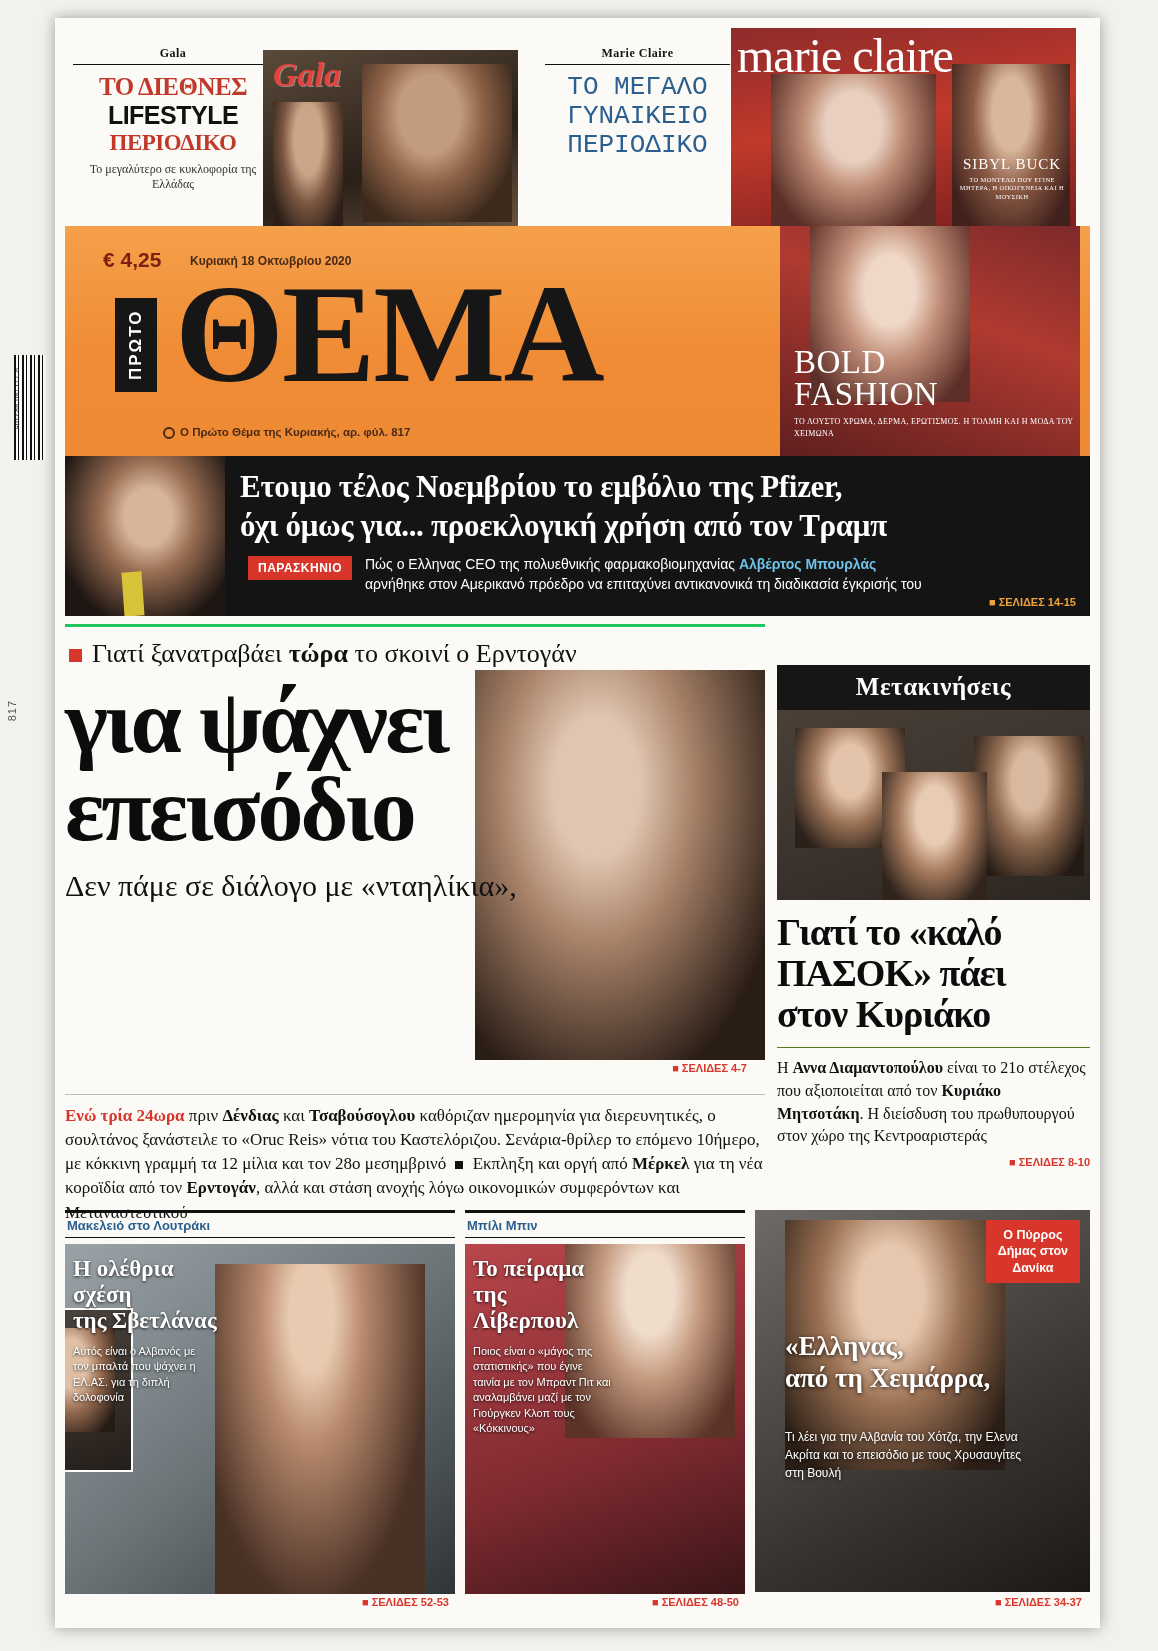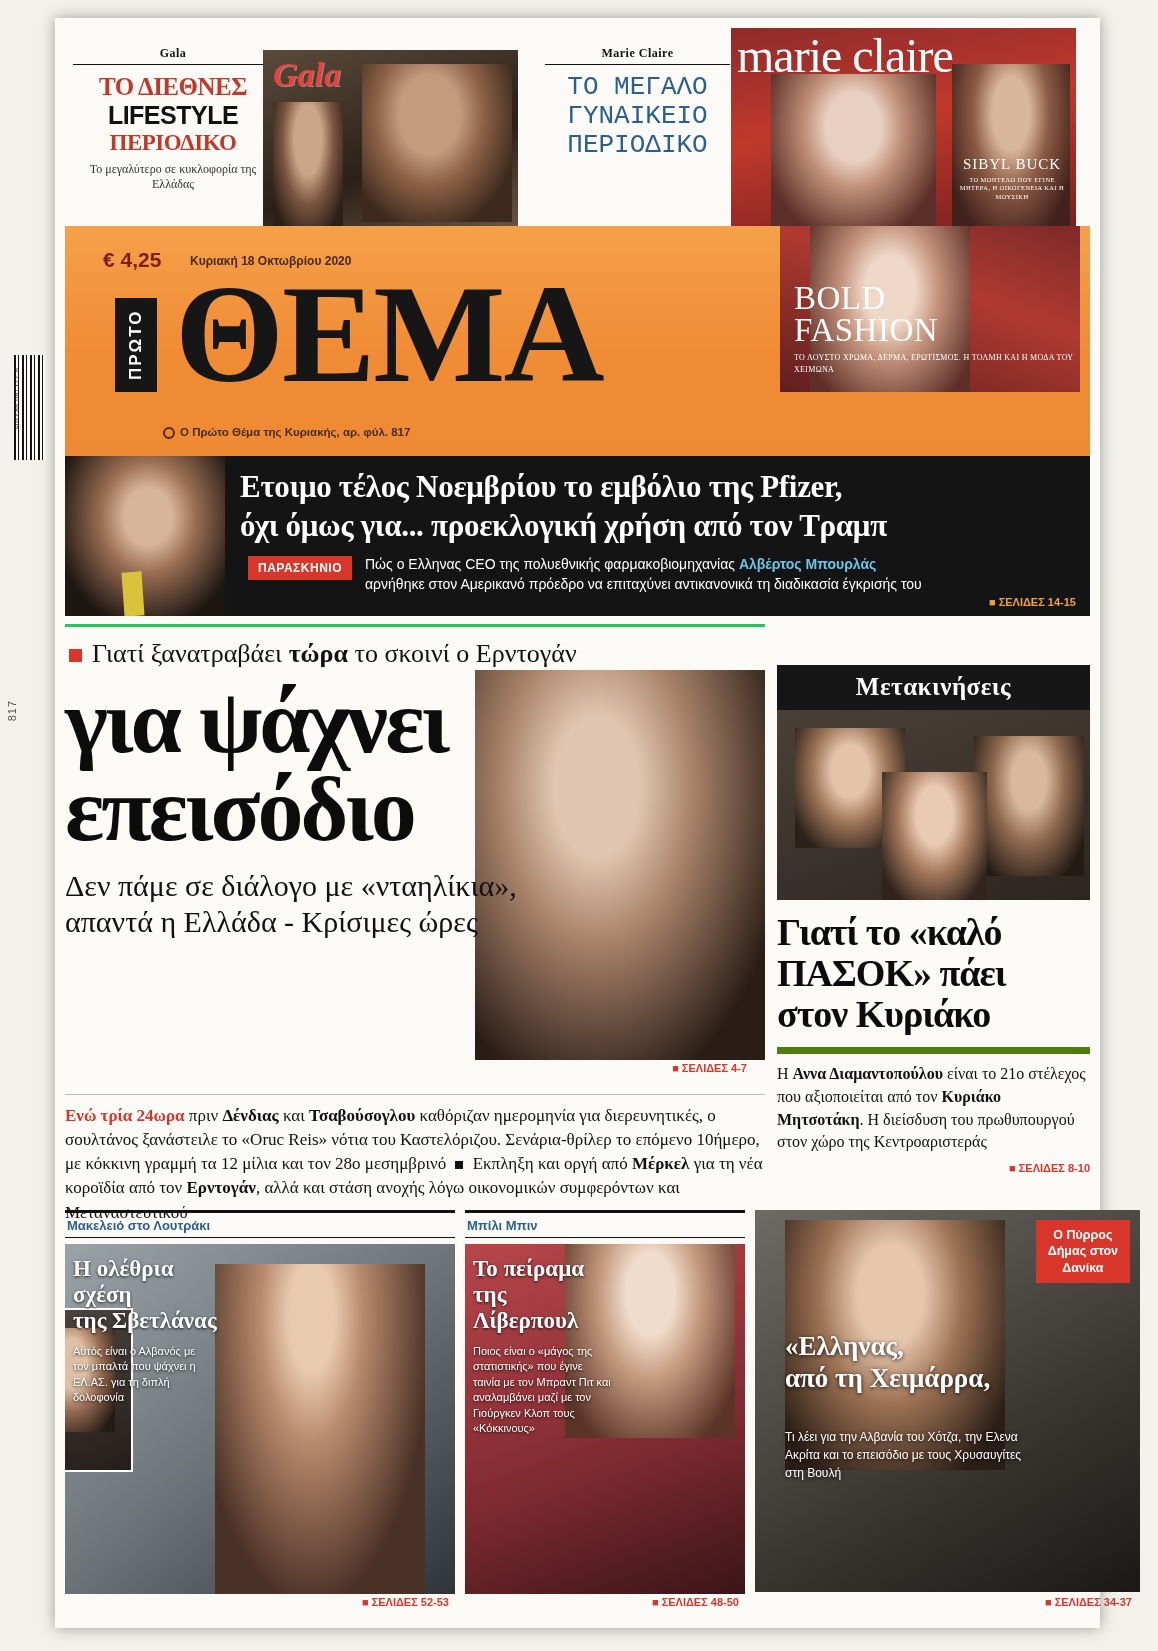--- a/index.html
+++ b/index.html
@@ -83,21 +83,21 @@
   .proto{position:absolute;left:50px;top:72px;width:42px;height:94px;background:#161616;
     color:#fff;font-family:"Liberation Sans",sans-serif;font-weight:bold;font-size:17px;
     writing-mode:vertical-rl;transform:rotate(180deg);display:flex;align-items:center;justify-content:center;
     letter-spacing:2px;}
   .thema{position:absolute;left:110px;top:38px;font-family:"Liberation Serif",serif;
     font-weight:bold;font-size:140px;color:#161616;letter-spacing:-2px;line-height:1;}
   .mast-note{position:absolute;left:98px;top:200px;font-family:"Liberation Sans",sans-serif;
     font-size:11.5px;color:#4a2a16;font-weight:bold;}
   .mast-note .sq{display:inline-block;width:8px;height:8px;border-radius:50%;border:2px solid #4a2a16;
     margin-right:5px;vertical-align:middle;}
-  .bold-box{position:absolute;right:10px;top:0;width:300px;height:166px;
+  .bold-box{position:absolute;right:10px;top:0;width:300px;height:230px;
     background:linear-gradient(200deg,#7d2a2a,#b03a30 40%,#5f1f1f);overflow:hidden;}
   .bold-model{position:absolute;left:30px;top:-4px;width:160px;height:180px;
     background:radial-gradient(ellipse at 50% 38%, #f0d8c8 0 22%, #c2907a 44%, #5e2f28 84%);}
   .bold-txt{position:absolute;left:14px;bottom:16px;color:#fff;font-family:"Liberation Serif",serif;}
   .bold-txt .b1{font-size:33px;line-height:.95;letter-spacing:.5px;}
   .bold-txt .b2{font-size:8px;line-height:1.5;margin-top:6px;letter-spacing:.3px;}
   
   .pfizer{
     position:absolute;left:10px;top:438px;width:1025px;height:160px;background:#141414;color:#fff;
     overflow:hidden;
@@ -142,21 +142,21 @@
   .metak-photo{height:190px;background:linear-gradient(160deg,#4a4038,#2c2621);position:relative;overflow:hidden;}
   .mp1{position:absolute;left:18px;top:18px;width:110px;height:120px;
     background:radial-gradient(ellipse at 50% 36%, #e3c3aa 0 24%, #9d7458 48%, #2b211a 84%);}
   .mp2{position:absolute;left:105px;top:62px;width:105px;height:128px;
     background:radial-gradient(ellipse at 50% 34%, #e9cbb4 0 24%, #a67a5d 48%, #30241c 84%);}
   .mp3{position:absolute;right:6px;top:26px;width:110px;height:140px;
     background:radial-gradient(ellipse at 50% 32%, #d8b89e 0 22%, #8f6a50 46%, #241a14 84%);}
   .rtitle{font-family:"Liberation Serif",serif;font-weight:bold;font-size:38px;line-height:1.08;
     margin-top:12px;color:#0c0c0c;letter-spacing:-1px;}
   .rbody{font-family:"Liberation Serif",serif;font-size:16px;line-height:1.42;margin-top:12px;color:#111;
-    border-top:7px solid #4d7c0f;padding-top:9px;}
+    border-top:1px solid #4d7c0f;padding-top:9px;}
   .rbody b{font-weight:bold;}
   .rpages{text-align:right;font-family:"Liberation Sans",sans-serif;font-size:11px;color:#d8362a;
     font-weight:bold;margin-top:8px;}
   
   .bot{position:absolute;left:10px;top:1192px;width:1025px;height:420px;}
   .bcard{position:absolute;top:0;height:400px;overflow:hidden;}
   .bhead{font-family:"Liberation Sans",sans-serif;font-weight:bold;font-size:13px;color:#2b5f8f;
     border-top:3px solid #111;border-bottom:1px solid #111;padding:5px 2px 4px;}
   .bphoto{position:relative;margin-top:6px;overflow:hidden;}
   .bcap{position:absolute;left:8px;top:12px;width:150px;color:#fff;font-family:"Liberation Serif",serif;
@@ -170,21 +170,21 @@
   .c1-inset{position:absolute;left:-48px;top:64px;width:112px;height:160px;
     background:linear-gradient(160deg,#4e4640,#241e1a);border:2px solid #fff;}
   .c1-face{position:absolute;left:8px;top:18px;width:88px;height:104px;
     background:radial-gradient(ellipse at 50% 34%, #dfc0a6 0 25%, #94694f 50%, #241b15 86%);}
   .c1-girl{position:absolute;left:150px;top:20px;width:210px;height:330px;
     background:radial-gradient(ellipse at 46% 16%, #e8cab0 0 14%, #b98a6d 32%, #4a3126 74%);}
   .c2{left:400px;width:280px;}
   .c2 .bphoto{height:350px;background:linear-gradient(160deg,#b9464b,#7e2a30 60%,#3a1518);}
   .c2-man{position:absolute;right:10px;top:-6px;width:170px;height:200px;
     background:radial-gradient(ellipse at 50% 28%, #f0dccb 0 20%, #c49a7f 42%, #5b3327 84%);}
-  .c3{left:690px;width:385px;}
+  .c3{left:690px;width:335px;}
   .c3 .bphoto{height:382px;margin-top:0;background:linear-gradient(150deg,#6e6a66,#3a3632 60%,#1b1917);}
   .c3-man{position:absolute;left:30px;top:10px;width:220px;height:250px;
     background:radial-gradient(ellipse at 48% 30%, #e6c7ae 0 20%, #9d7254 44%, #2a1e16 84%);}
   .c3-tag{position:absolute;right:10px;top:10px;background:#d8362a;color:#fff;
     font-family:"Liberation Sans",sans-serif;font-weight:bold;font-size:12.5px;text-align:center;
     padding:7px 12px;line-height:1.3;}
   .c3-cap{position:absolute;left:30px;top:120px;width:250px;color:#fff;font-family:"Liberation Serif",serif;
     font-weight:bold;font-size:27px;line-height:1.2;text-shadow:0 1px 4px rgba(0,0,0,.85);}
   .c3-sub{position:absolute;left:30px;top:218px;width:250px;color:#fff;
     font-family:"Liberation Sans",sans-serif;font-size:12px;line-height:1.5;text-shadow:0 1px 4px rgba(0,0,0,.9);}
@@ -282,21 +282,20 @@
       <div class="lead-photo"></div>
       <div class="kicker">
         <span class="sq"></span><span>Γιατί ξανατραβάει </span><b>τώρα</b><span> το σκοινί ο Ερντογάν</span>
       </div>
       <div class="lead-title">
         <div>για ψάχνει</div>
         <div>επεισόδιο</div>
       </div>
       <div class="lead-sub">
         <div>Δεν πάμε σε διάλογο με «νταηλίκια»,</div>
-        <div>απαντά η Ελλάδα - Κρίσιμες ώρες</div>
       </div>
       <div class="lead-pages">
         <span>■ </span><span>ΣΕΛΙΔΕΣ 4-7</span>
       </div>
     </div>
 
     <div class="lead-body">
       <span class="red">Ενώ τρία 24ωρα</span><span> πριν </span><b>Δένδιας</b><span> και </span><b>Τσαβούσογλου</b><span> καθόριζαν ημερομηνία για διερευνητικές, ο σουλτάνος ξανάστειλε το «Oruc Reis» νότια του Καστελόριζου. Σενάρια-θρίλερ το επόμενο 10ήμερο, με κόκκινη γραμμή τα 12 μίλια και τον 28ο μεσημβρινό </span><span class="sq"></span><span> Εκπληξη και οργή από </span><b>Μέρκελ</b><span> για τη νέα κοροϊδία από τον </span><b>Ερντογάν</b><span>, αλλά και στάση ανοχής λόγω οικονομικών συμφερόντων και Μεταναστευτικού</span>
     </div>
 

